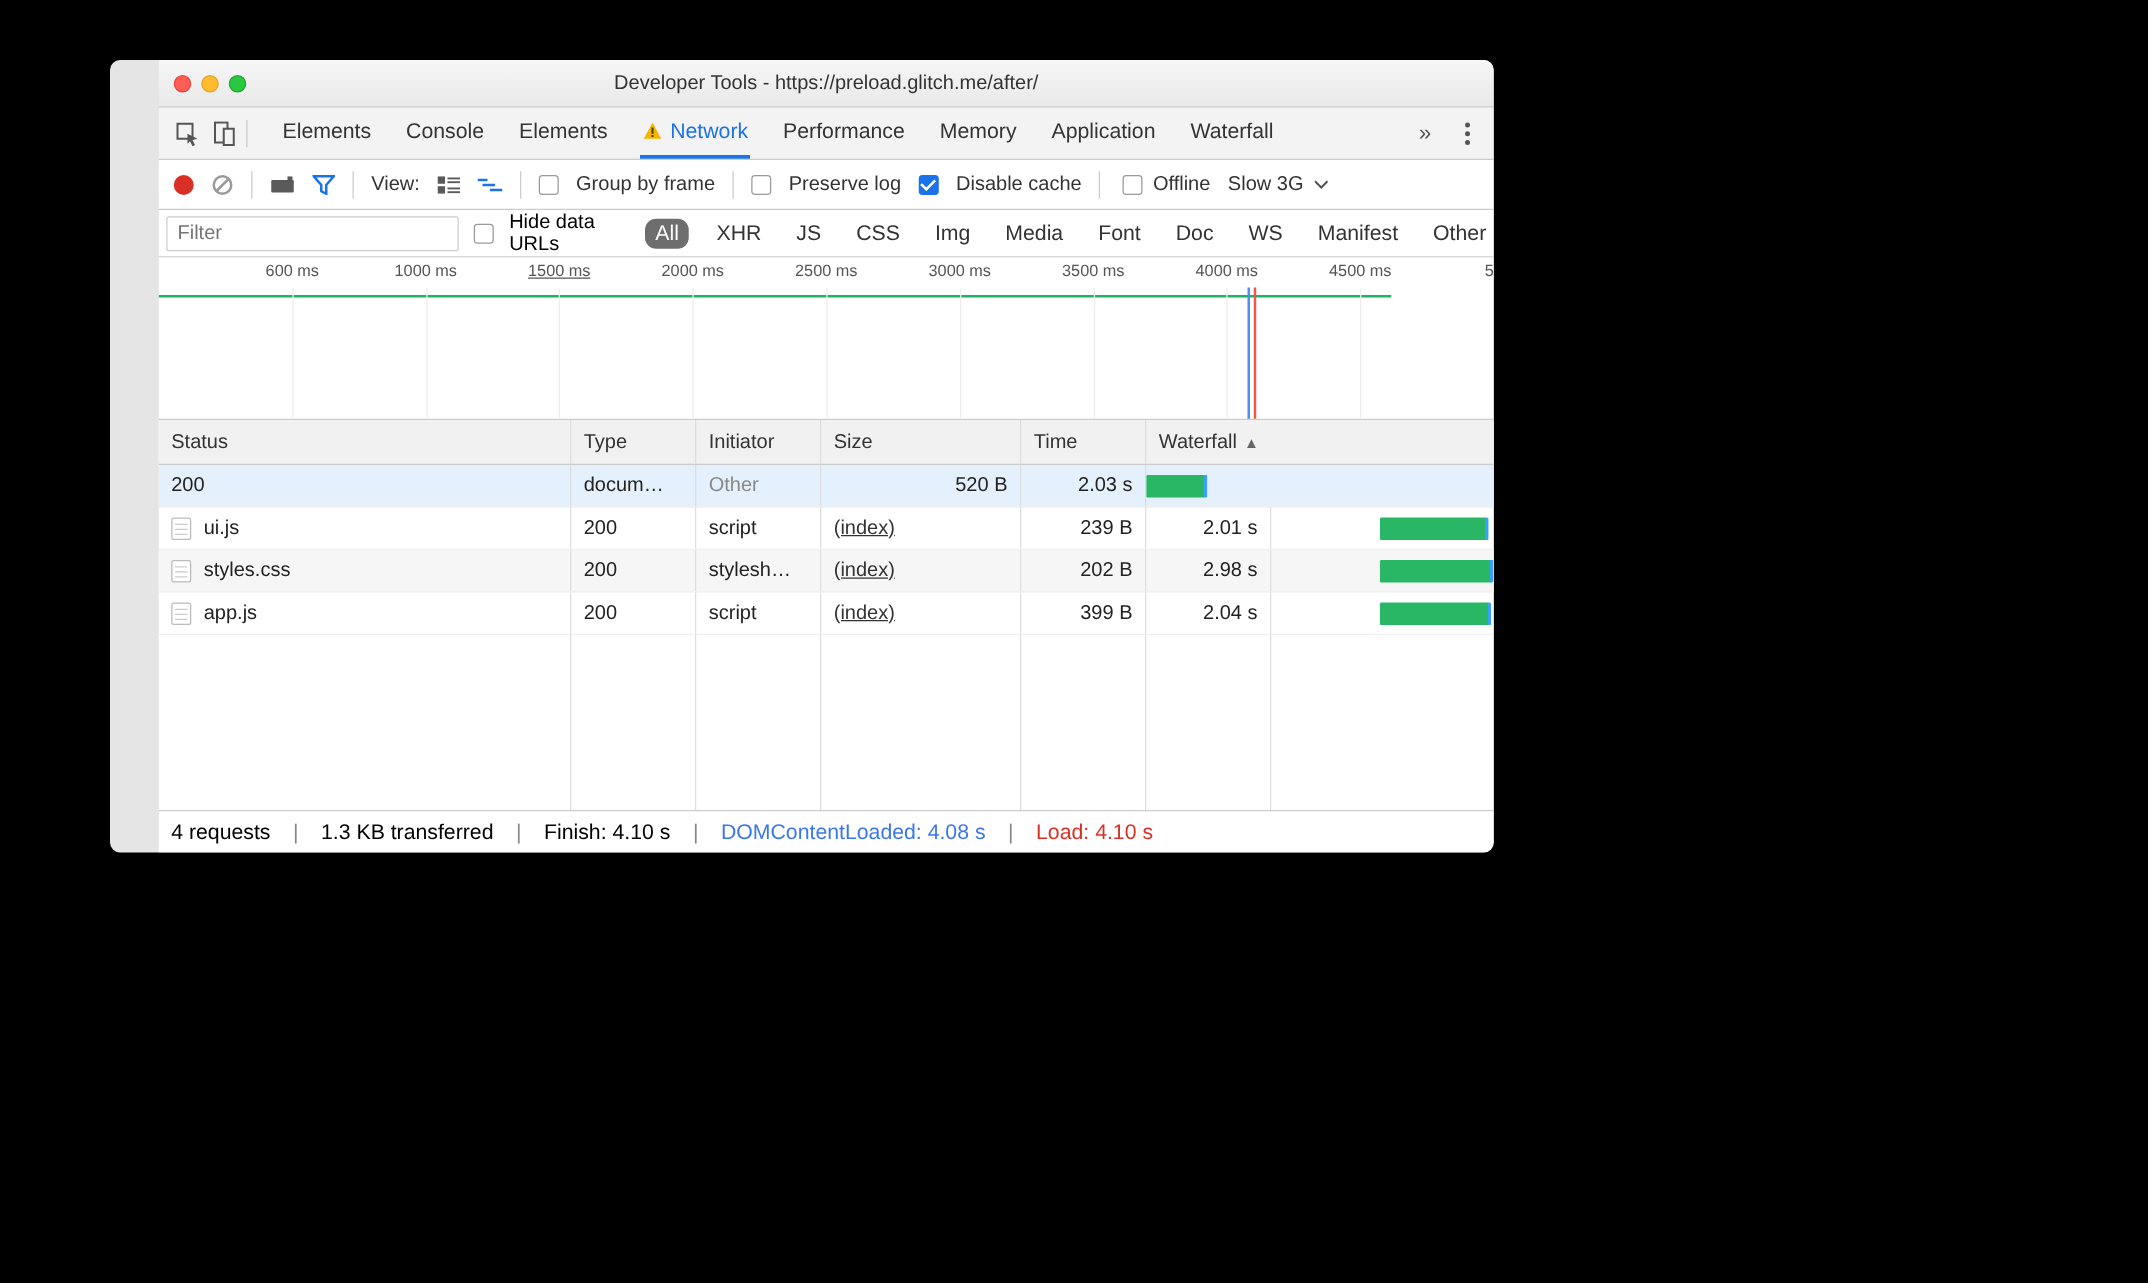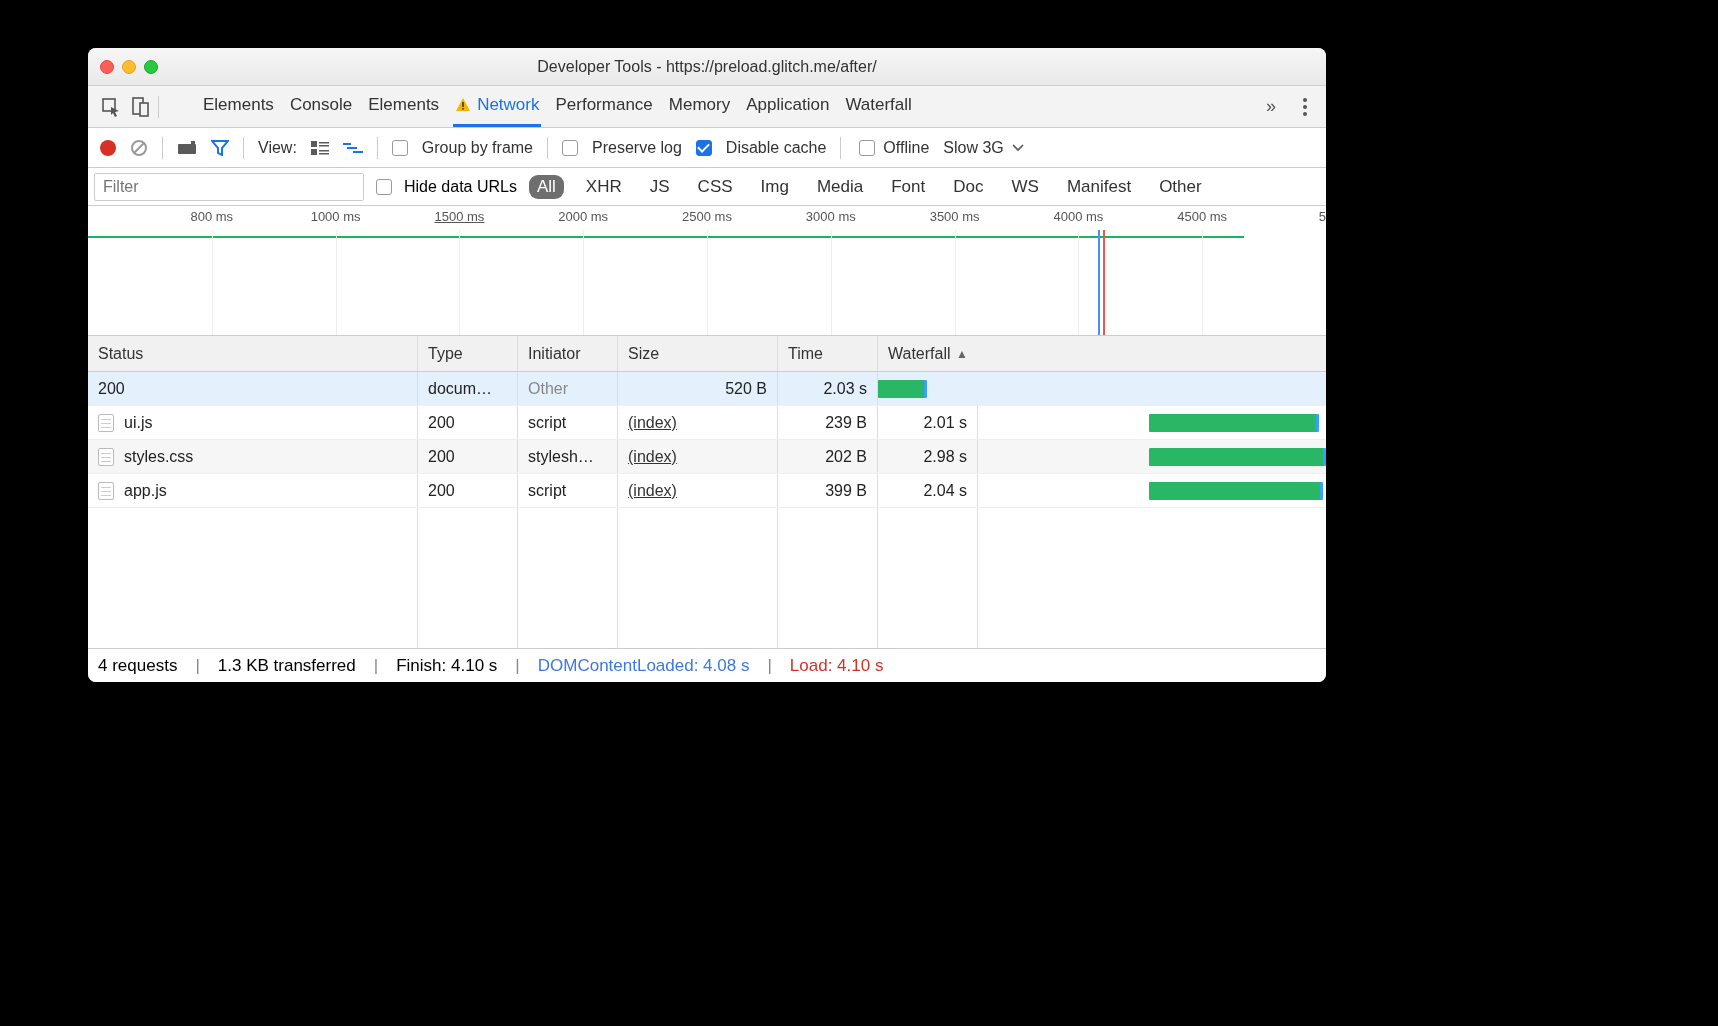--- a/index.html
+++ b/index.html
@@ -8,25 +8,26 @@
     font-family: -apple-system, "Helvetica Neue", Arial, sans-serif;
     font-size: 15px;
     width: 1718px;
     height: 1026px;
     position: relative;
   }
   .window {
     position: absolute;
     left: 88px;
     top: 48px;
-    width: 1238px;
+    width: 1107px;
     background: #e5e5e5;
     border-radius: 8px;
     box-shadow: 0 20px 50px rgba(0,0,0,0.5);
     overflow: hidden;
+    padding-left: 39px;
   }
   
   .titlebar {
     height: 38px;
     background: linear-gradient(#f6f6f6,#e9e9e9);
     border-bottom: 1px solid #d0d0d0;
     display: flex;
     align-items: center;
     position: relative;
   }
@@ -58,22 +59,22 @@
     padding: 0 10px;
     gap: 4px;
   }
   .tabbar .iconbtn {
     width:26px; height:26px;
     display:flex; align-items:center; justify-content:center;
     color:#555;
   }
   .tabbar .tabs {
     display:flex;
-    gap: 12px;
-    margin-left: 38px;
+    gap: 24px;
+    margin-left: 22px;
     flex:1;
     height:100%;
     align-items:center;
   }
   .tab {
     color:#333; font-size:17px;
     padding: 0 2px;
     height:100%;
     display:flex; align-items:center;
     gap:6px;
@@ -378,21 +379,21 @@
         <span class="chip">Font</span>
         <span class="chip">Doc</span>
         <span class="chip">WS</span>
         <span class="chip">Manifest</span>
         <span class="chip">Other</span>
       </div>
   </div>
 
   <div class="overview">
     <div class="ov-ruler" id="ov-ruler">
-        <span class="ov-tick" style="left: 10%;">800 ms</span>
+        <span class="ov-tick" style="left: 10%;">600 ms</span>
         <span class="ov-tick" style="left: 20%;">1000 ms</span>
         <span class="ov-tick" style="left: 30%; text-decoration: underline;">1500 ms</span>
         <span class="ov-tick" style="left: 40%;">2000 ms</span>
         <span class="ov-tick" style="left: 50%;">2500 ms</span>
         <span class="ov-tick" style="left: 60%;">3000 ms</span>
         <span class="ov-tick" style="left: 70%;">3500 ms</span>
         <span class="ov-tick" style="left: 80%;">4000 ms</span>
         <span class="ov-tick" style="left: 90%;">4500 ms</span>
         <span class="ov-tick" style="left: 100%;">50</span>
       </div>

